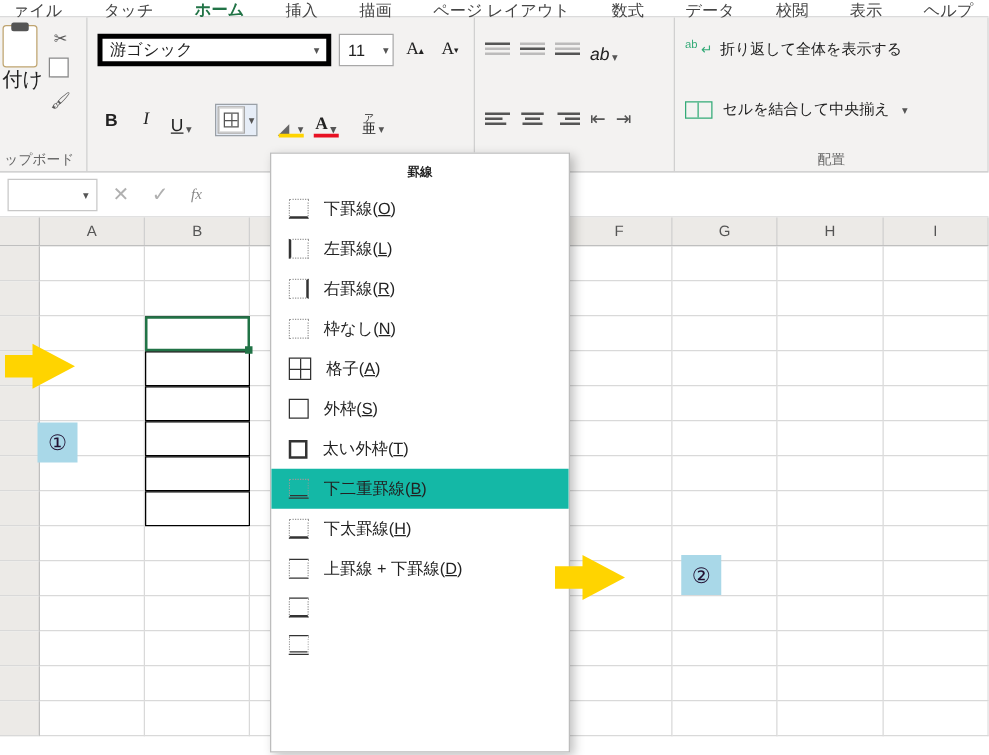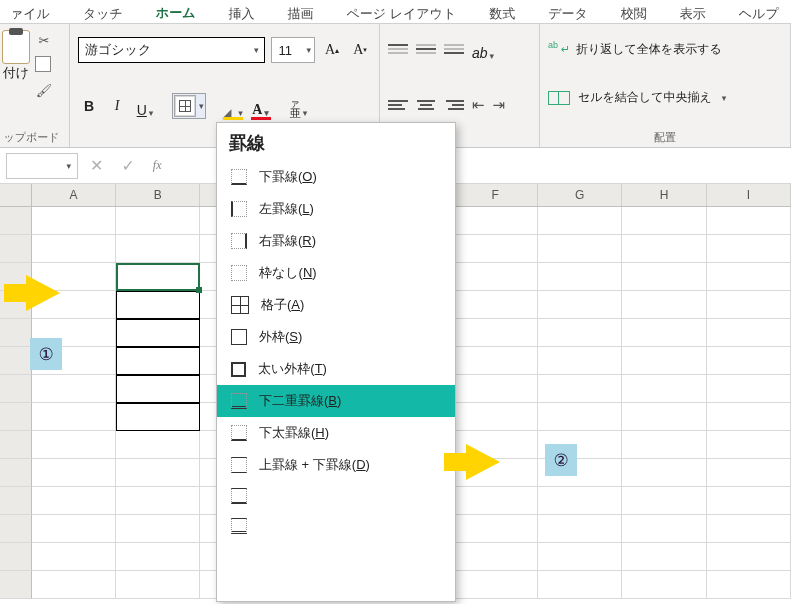--- a/index.html
+++ b/index.html
@@ -13,21 +13,21 @@
     position: relative;
     color: #222;
   }
 
   
   .ribbon-tabs {
     display: flex;
     align-items: center;
     gap: 25px;
     padding: 5px 6px 0 6px;
-    height: 24px;
+    height: 14px;
     background: #fff;
     border-bottom: 1px solid #d0d0d0;
     font-size: 13px;
   }
   .ribbon-tab { padding: 2px 4px; cursor: pointer; color:#444; }
   .ribbon-tab.active {
     color: #217346;
     font-weight: bold;
     border-bottom: 2px solid #217346;
   }
@@ -64,21 +64,21 @@
   .clip-side { display:flex; flex-direction:column; gap:9px; margin-top:2px;}
   .mini-icon { width:16px; height:16px; display:flex; align-items:center; justify-content:center; font-size:13px; color:#555;}
   .scissors:before{content:"\2702";}
   .copy-icon{width:14px;height:14px;border:1px solid #888;background:#fff;position:relative;}
   .copy-icon:after{content:"";position:absolute;left:-3px;top:-3px;width:14px;height:14px;border:1px solid #888;background:#fff;}
   .brush:before{content:"\1F58C";}
 
   .font-group { width: 310px; }
   .row { display:flex; align-items:center; gap:6px; height: 40px;}
   .font-name {
-    width: 190px; height:26px; background:#fff; border:1px solid #000000;
+    width: 190px; height:26px; background:#fff; border:4px solid #000000;
     display:flex; align-items:center; justify-content:space-between; padding:0 6px;
     font-size:13px;
   }
   .font-size {
     width: 44px; height:26px; background:#fff; border:1px solid #a8a8a8;
     display:flex; align-items:center; justify-content:space-between; padding:0 3px 0 6px;
     font-size:13px;
   }
   .chev{font-size:9px;color:#555; margin-left:2px;}
   .aplus,.aminus{font-size:13px; font-family:"Times New Roman",serif;}
@@ -155,21 +155,21 @@
     left:216px; top:122px;
     width: 240px;
     background:#fff;
     border:1px solid #bdbdbd;
     box-shadow: 3px 3px 8px rgba(0,0,0,0.25);
     z-index: 50;
     padding-bottom:4px;
     overflow:hidden;
     height:480px;
   }
-  .dd-title{font-weight:bold;padding:8px 12px 6px 12px;font-size:18px;}
+  .dd-title{font-weight:bold;padding:8px 12px 6px 12px;font-size:10px;text-align:center;}
   .dd-item{
     display:flex;align-items:center;gap:12px;
     padding:7px 14px; cursor:pointer; font-size:13px;
   }
   .dd-item.selected{background:#14b8a6;}
   .dd-icon{width:18px;height:18px;display:inline-block;position:relative;}
   .b-box{border:1px dotted #999;width:16px;height:16px;}
   .b-bottom{border-bottom:2px solid #333;}
   .b-top{border-top:2px solid #333;}
   .b-left{border-left:2px solid #333;}
@@ -222,21 +222,21 @@
   <div class="ribbon-tab">表示</div>
   <div class="ribbon-tab">ヘルプ</div>
 </div>
 
 <div class="ribbon">
 
   <div class="group clip-group">
     <div class="clip-top">
       <div>
         <div class="clip-paste-icon"></div>
-        <div style="font-size:13px;text-align:center;">付け</div>
+        <div style="font-size:16px;text-align:left;">付け</div>
       </div>
       <div class="clip-side">
         <span class="mini-icon scissors"></span>
         <span class="mini-icon">
             <span class="copy-icon"></span>
           </span>
         <span class="mini-icon brush"></span>
       </div>
     </div>
     <div class="group-label">ップボード</div>

